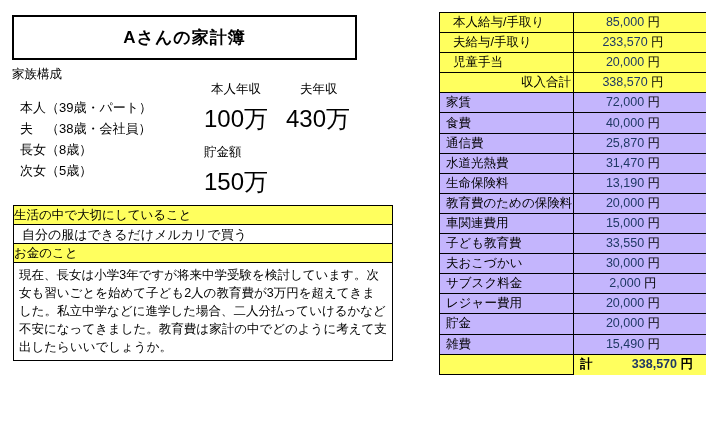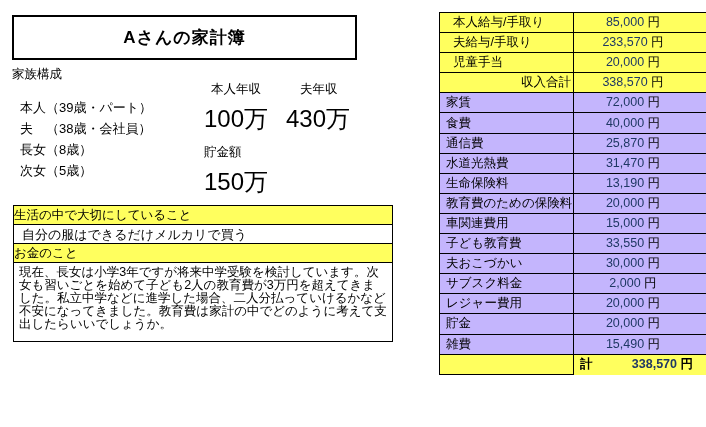--- a/index.html
+++ b/index.html
@@ -18,21 +18,21 @@
   .member{position:absolute;left:20px;font-size:13px;white-space:nowrap;}
   .bignum{position:absolute;font-size:24px;white-space:nowrap;}
   .info-block{
     position:absolute;left:13px;top:205px;width:380px;
     border:1.5px solid #000;box-sizing:border-box;background:#fff;
   }
   .info-row{border-bottom:1.5px solid #000;box-sizing:border-box;}
   .info-row:last-child{border-bottom:none;}
   .info-head{height:19px;line-height:19px;background:var(--yl);padding-left:0;font-size:12.5px;}
   .info-line{height:19px;line-height:19px;padding-left:8px;font-size:13px;}
-  .info-para{padding:3px 5px 4px 5px;font-size:12.5px;line-height:13px;min-height:78px;}
+  .info-para{padding:3px 5px 4px 5px;font-size:12.5px;line-height:18px;min-height:78px;}
   
   .budget{
     position:absolute;left:439px;top:12px;border-collapse:collapse;
     table-layout:fixed;width:267px;
   }
   .budget td{
     border:1.2px solid #000;height:20.1px;padding:0;box-sizing:border-box;
     font-size:12.5px;vertical-align:middle;background:#c4b5fd;overflow:hidden;white-space:nowrap;
   }
   .budget td.lbl{width:134px;padding-left:6px;}

